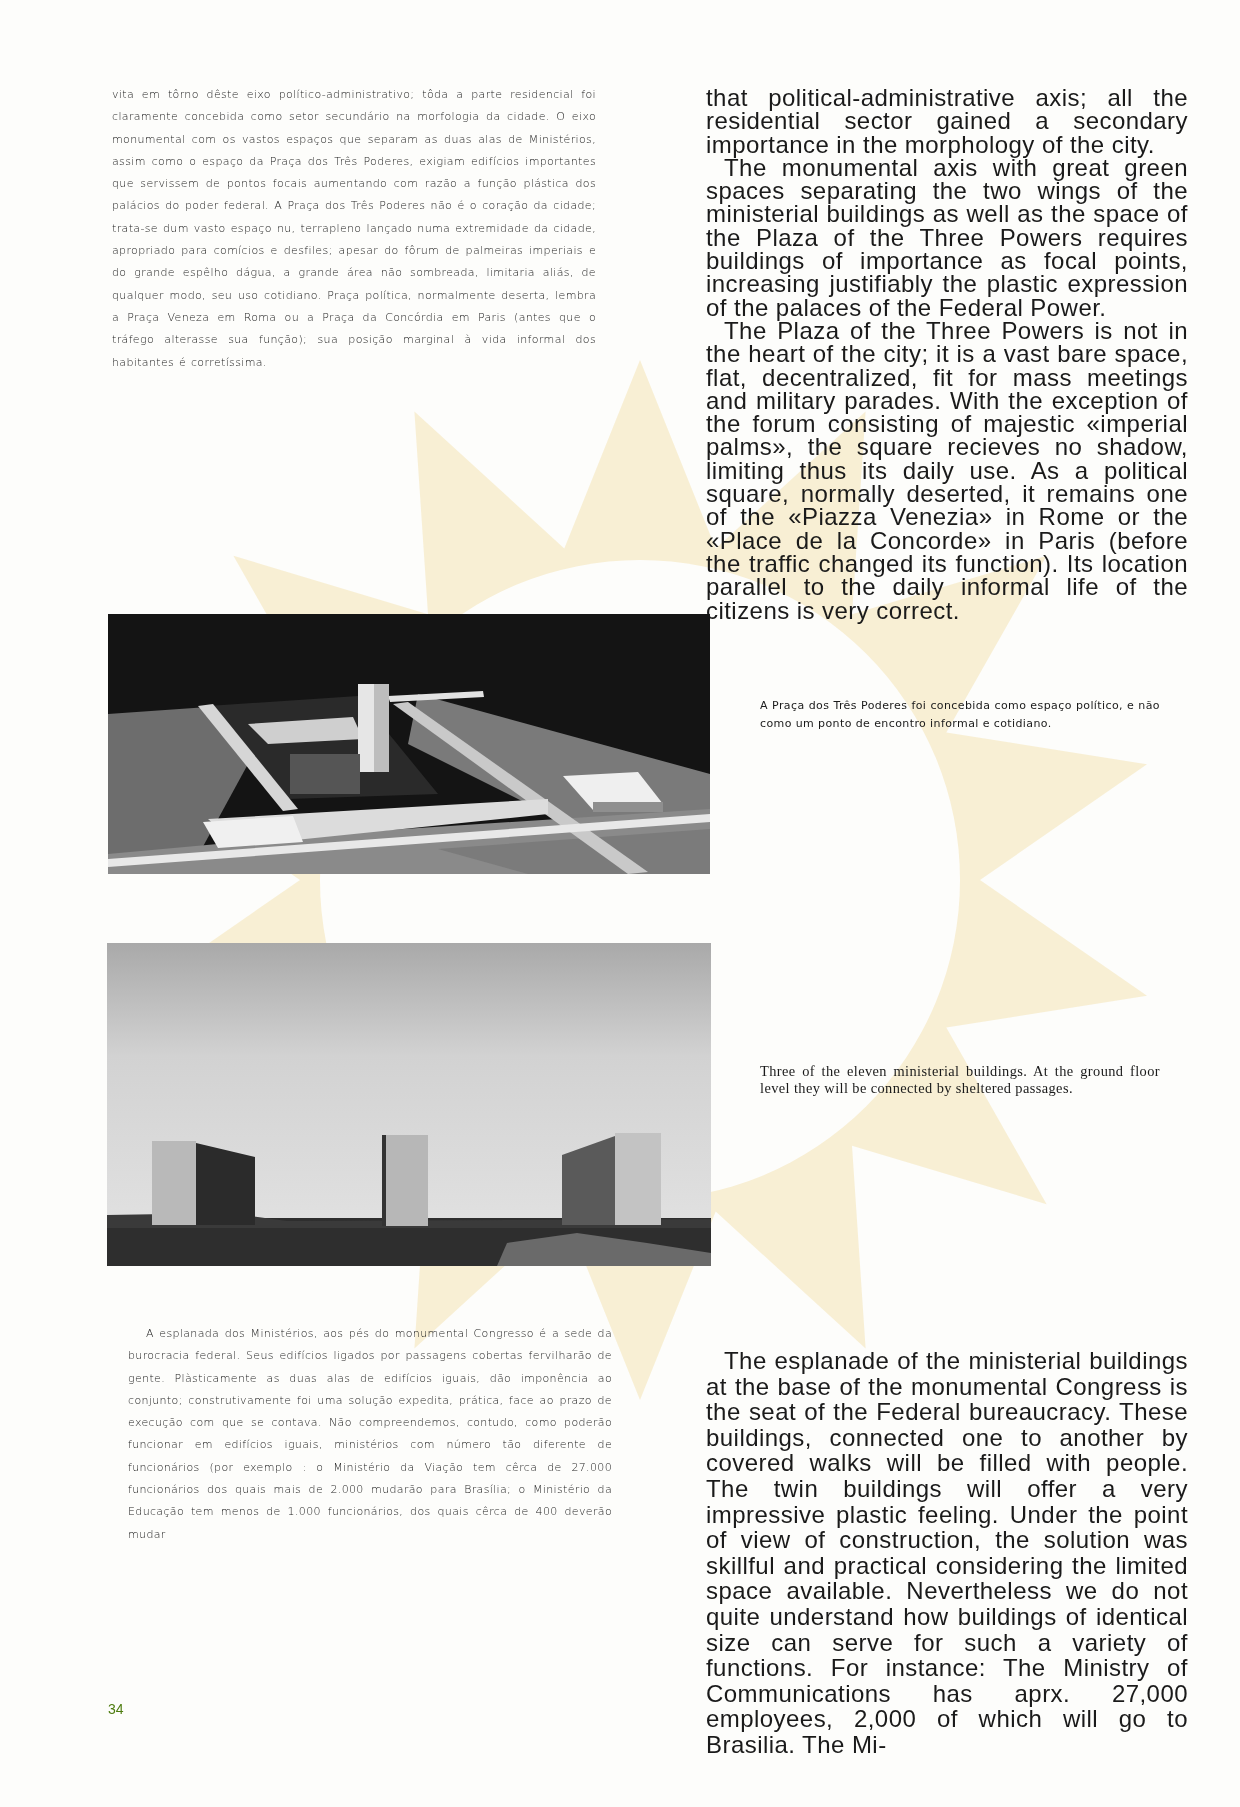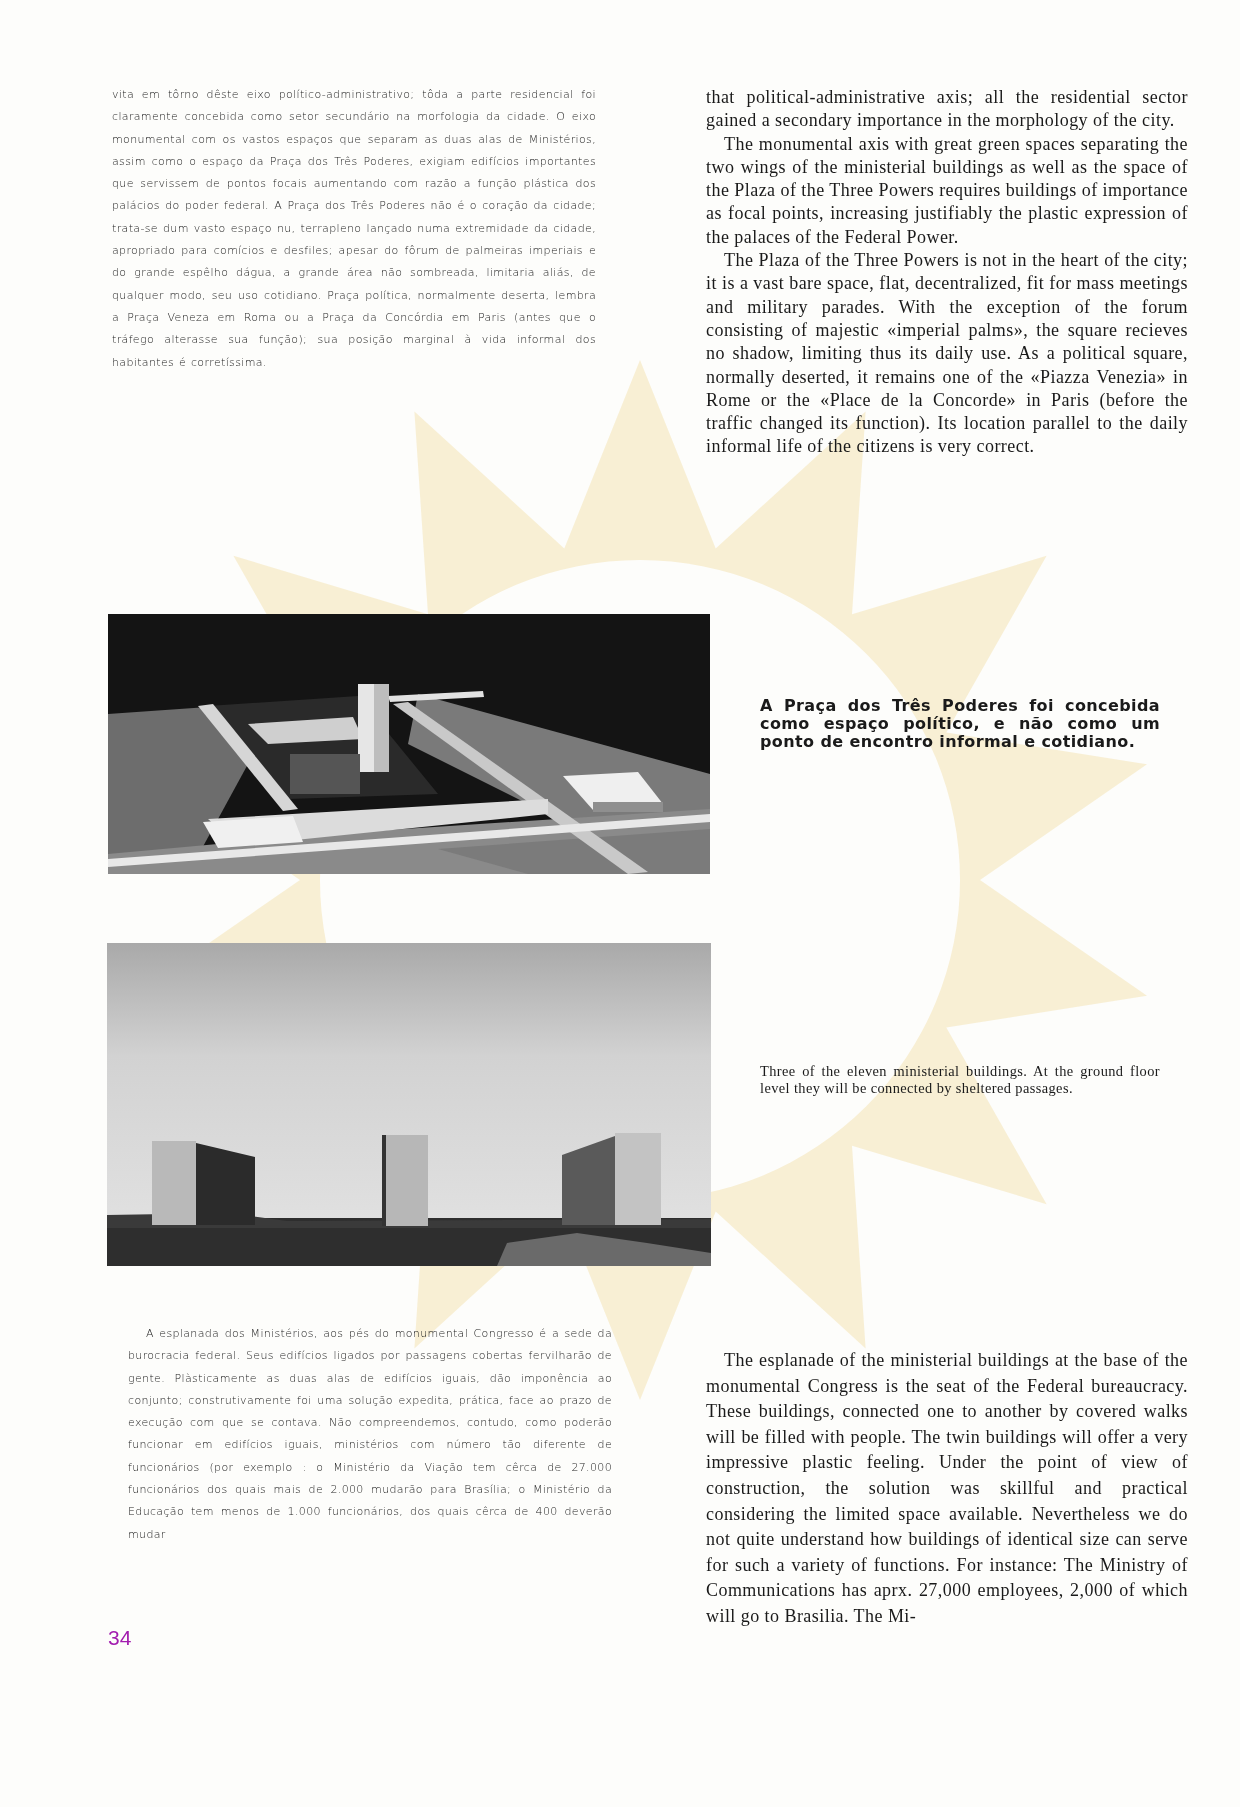--- a/index.html
+++ b/index.html
@@ -8,47 +8,47 @@
     background: #fdfdfb;
   }
   .watermark { position: absolute; left: 0; top: 0; width: 1240px; height: 1807px; pointer-events: none; z-index: 1; }
   .col { position: absolute; z-index: 2; color: #1c1c1c; text-align: justify; }
   .pt {
     font-family: "DejaVu Sans", sans-serif;
     font-size: 11px; line-height: 22.3px; letter-spacing: 0.35px; word-spacing: 1px;
     font-weight: 300; color: #222;
   }
   .en {
-    font-family: Liberation Serif, serif;
-    font-size: 18px; line-height: 23.3px; letter-spacing: 0.45px; color: #1a1a1a;
+    font-family: Liberation Sans, sans-serif;
+    font-size: 24px; line-height: 23.3px; letter-spacing: 0.45px; color: #1a1a1a;
   }
   .en p, .pt p { margin: 0; }
   .en p.indent, .pt p.indent { text-indent: 18px; }
   #pt-top { left: 112px; top: 84px; width: 484px; }
   #en-top { left: 706px; top: 86px; width: 482px; }
   #pt-bot { left: 128px; top: 1323px; width: 484px; }
   #en-bot { left: 706px; top: 1348px; width: 482px; line-height: 25.6px; }
   .photo { position: absolute; z-index: 2; overflow: hidden; }
   #photo1 { left: 108px; top: 614px; width: 602px; height: 260px; background: #141414; }
   #photo2 { left: 107px; top: 943px; width: 604px; height: 323px; background: #d8d8d8; }
   .photo svg { display: block; width: 100%; height: 100%; }
   .caption { position: absolute; z-index: 2; left: 760px; width: 400px; text-align: justify; }
   .caption .cap-pt {
-    font-family: "DejaVu Sans", sans-serif; font-weight: bold; font-size: 16px;
+    font-family: "DejaVu Sans", sans-serif; font-weight: normal; font-size: 11px;
     line-height: 18px; letter-spacing: 0.4px; color: #1a1a1a; margin: 0 0 5px 0;
   }
   .caption .cap-en {
     font-family: "Liberation Serif", serif; font-size: 14.4px; line-height: 16.8px;
     letter-spacing: 0.4px; color: #1a1a1a; margin: 0;
   }
   #caption1 { top: 697px; }
   #caption2 { top: 1063px; }
   #page-number {
-    position: absolute; z-index: 2; left: 108px; top: 1626px;
-    font-family: "Liberation Sans", sans-serif; font-size: 21px; color: #a21caf;
+    position: absolute; z-index: 2; left: 108px; top: 1701px;
+    font-family: "Liberation Sans", sans-serif; font-size: 14px; color: #4d7c0f;
   }
 </style>
 </head>
 <body>
 
 <svg class="watermark" viewBox="0 0 1240 1807">
   <g id="wm-group">
       <polygon points="640.0,360.0 715.7,548.5 865.6,411.5 852.0,614.2 1046.6,555.8 946.3,732.5 1147.0,764.3 980.0,880.0 1147.0,995.7 946.3,1027.5 1046.6,1204.2 852.0,1145.8 865.6,1348.5 715.7,1211.5 640.0,1400.0 564.3,1211.5 414.4,1348.5 428.0,1145.8 233.4,1204.2 333.7,1027.5 133.0,995.7 300.0,880.0 133.0,764.3 333.7,732.5 233.4,555.8 428.0,614.2 414.4,411.5 564.3,548.5" fill="#f4e3b4" opacity="0.55"></polygon>
       <circle cx="640" cy="880" r="320" fill="#fdfdfb"></circle>
     </g>

